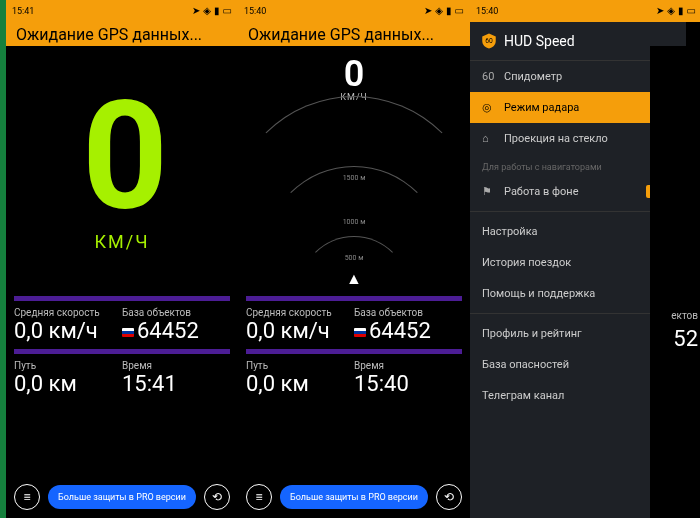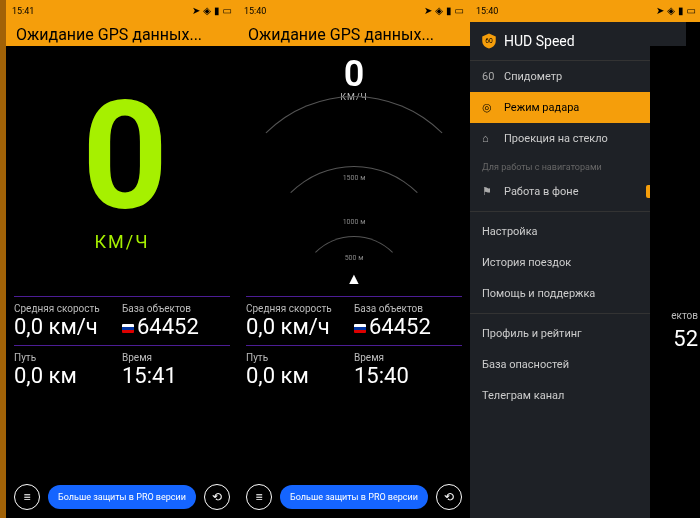--- a/index.html
+++ b/index.html
@@ -1,17 +1,17 @@
 <!DOCTYPE html>
 <html><head>
 <meta charset="utf-8">
 <style>
   * { box-sizing: border-box; margin: 0; padding: 0; }
   html, body { width: 700px; height: 518px; background: #000; font-family: -apple-system, Roboto, Arial, sans-serif; overflow: hidden; }
-  .canvas { position: relative; width: 700px; height: 518px; background: #a16207; }
+  .canvas { position: relative; width: 700px; height: 518px; background: #15803d; }
   .phone { position: absolute; top: 0; width: 232px; height: 518px; background: #000; overflow: hidden; }
   .p1 { left: 6px; }
   .p2 { left: 238px; }
   .p3 { left: 470px; }
 
   .statusbar { height: 22px; background: #f59e0b; display: flex; align-items: center; padding: 0 6px; font-size: 9px; color: #000; justify-content: space-between; }
   .sb-right { display: flex; gap: 3px; align-items: center; }
   .sb-ico { font-size: 10px; line-height: 1; }
 
   .header { height: 24px; background: #f59e0b; display: flex; align-items: center; padding-left: 10px; font-size: 16px; color: #000; }
@@ -27,21 +27,21 @@
   .arcs { position: absolute; left: 50%; top: 60px; transform: translateX(-50%); width: 240px; height: 200px; }
   .arc { position: absolute; left: 50%; bottom: -40px; transform: translateX(-50%); border-radius: 50%; border-top: 1px solid #555; border-left: 1px solid transparent; border-right: 1px solid transparent; border-bottom: none; }
   .arc.a1 { width: 110px; height: 110px; }
   .arc.a2 { width: 180px; height: 180px; }
   .arc.a3 { width: 250px; height: 250px; }
   .arc-lbl { position: absolute; left: 50%; transform: translateX(-50%); font-size: 7px; color: #888; }
   .alabel1 { top: 148px; } .alabel2 { top: 112px; } .alabel3 { top: 68px; }
   .arrow { position: absolute; bottom: 8px; left: 50%; transform: translateX(-50%); color: #fff; font-size: 16px; }
 
   .stats { padding: 0 8px; color: #fff; }
-  .row { display: flex; border-top: 1px solid #4c1d95; padding: 6px 0; }
+  .row { display: flex; border-top: 5px solid #4c1d95; padding: 6px 0; }
   .cell { flex: 1; }
   .cell .lbl { font-size: 10px; color: #bbb; }
   .cell .val { font-size: 22px; font-weight: 400; color: #fff; }
   .flag { display: inline-block; width: 12px; height: 9px; vertical-align: middle; margin-right: 3px; background: linear-gradient(#fff 33%, #0033a0 33% 66%, #d00 66%); border-radius: 1px; }
 
   .bottombar { position: absolute; bottom: 8px; left: 0; right: 0; display: flex; align-items: center; justify-content: space-between; padding: 0 8px; }
   .cbtn { width: 26px; height: 26px; border-radius: 50%; border: 1.5px solid #fff; display: flex; align-items: center; justify-content: center; color: #fff; font-size: 12px; }
   .pill { flex: 1; margin: 0 8px; background: #1565ff; color: #fff; font-size: 9px; padding: 7px 8px; border-radius: 14px; text-align: center; white-space: nowrap; }
 
   

